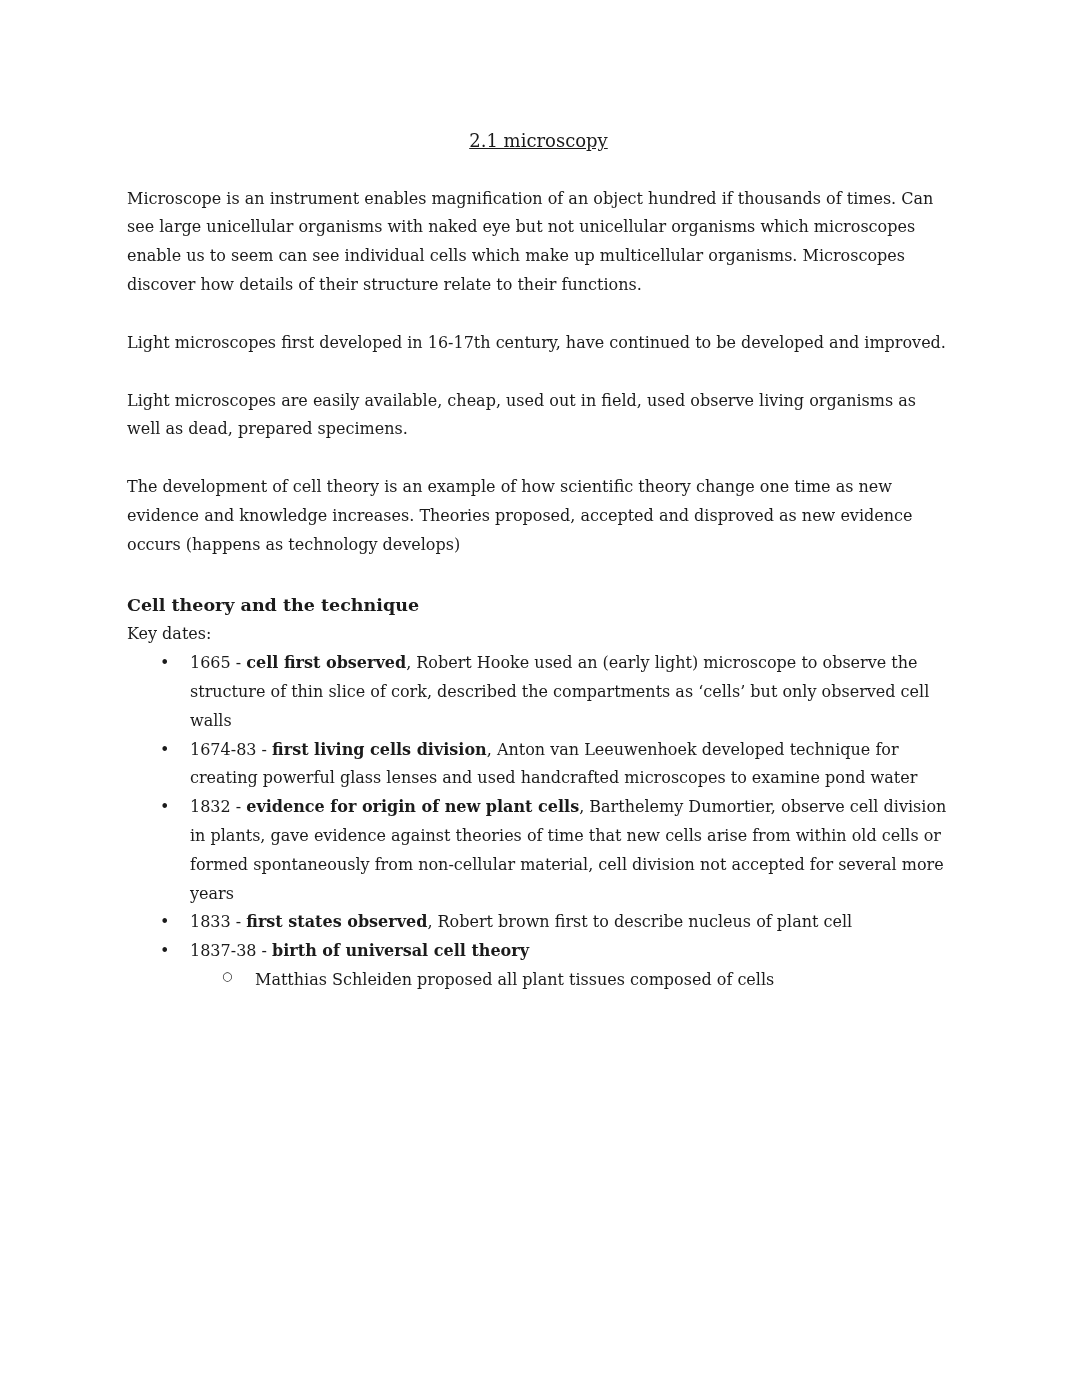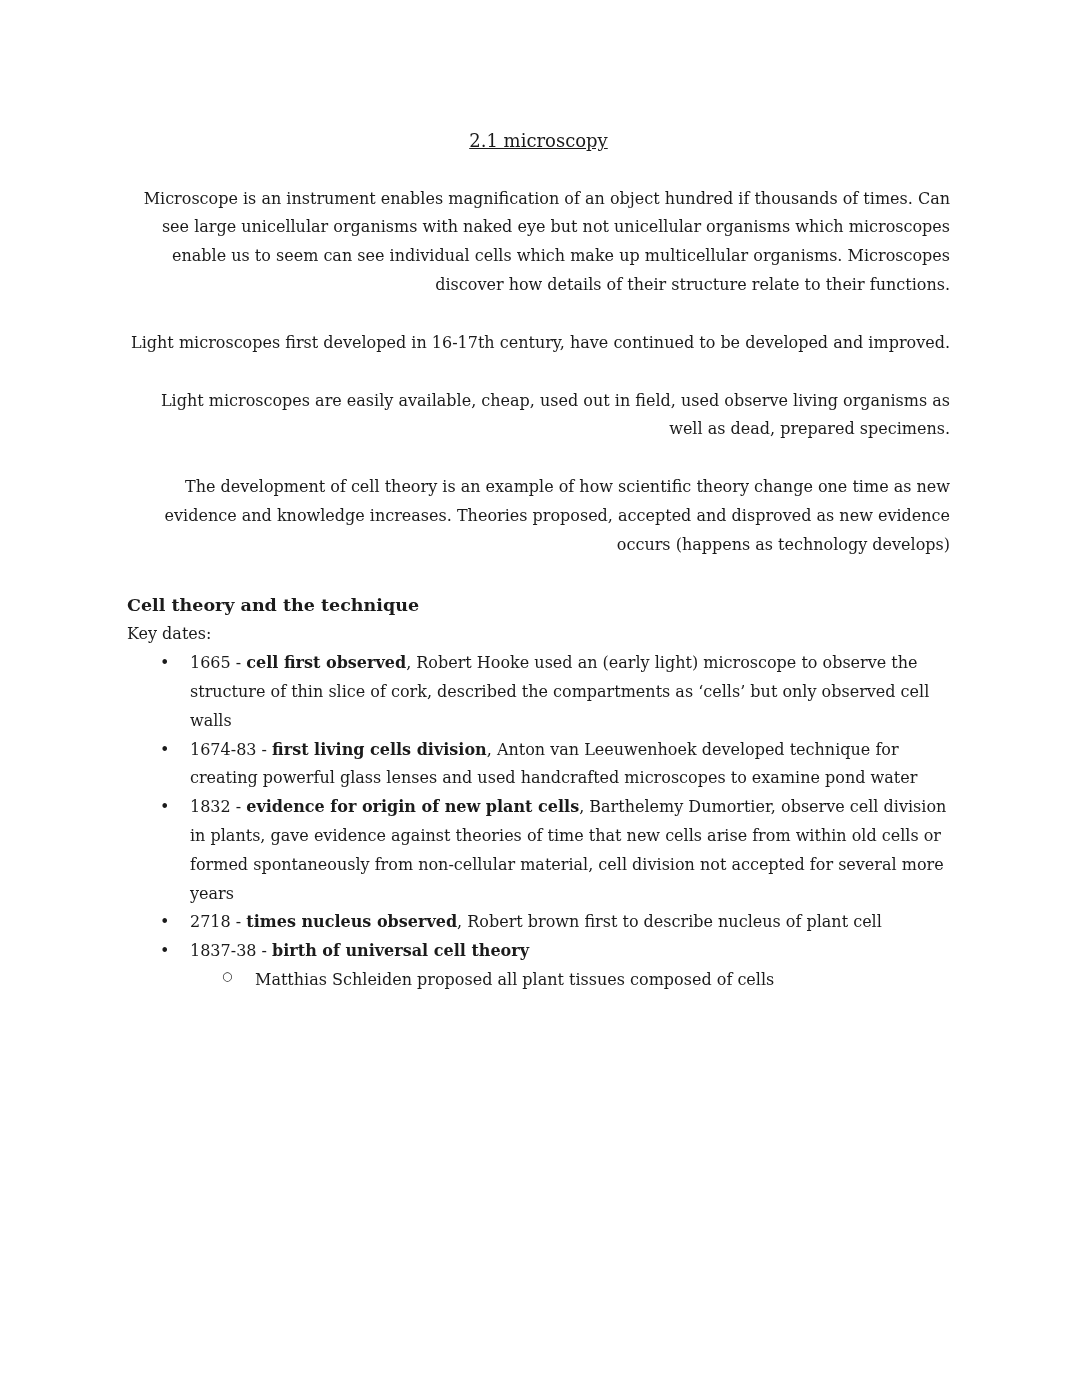--- a/index.html
+++ b/index.html
@@ -23,21 +23,20 @@
   .doc-title {
     font-size: 18px;
     font-weight: 400;
     text-align: center;
     text-decoration: underline;
     margin: 0 0 29px 0;
     line-height: 1.65;
   }
   p.para {
     margin: 0 0 29px 0;
-    text-align: right;
   }
   p.para-tight {
     margin: 0;
   }
   h2.section-heading {
     font-size: 17.5px;
     font-weight: 700;
     margin: 31px 0 0 0;
     line-height: 1.7;
   }
@@ -97,21 +96,21 @@
   <p class="para">The development of cell theory is an example of how scientific theory change one time as new evidence and knowledge increases. Theories proposed, accepted and disproved as new evidence occurs (happens as technology develops)</p>
 
   <h2 class="section-heading">Cell theory and the technique</h2>
 
   <p class="para-tight">Key dates:</p>
 
   <ul class="bullets no-bottom-gap">
     <li><span>1665 - </span><span class="b">cell first observed</span><span>, Robert Hooke used an (early light) microscope to observe the structure of thin slice of cork, described the compartments as ‘cells’ but only observed cell walls</span></li>
     <li><span>1674-83 - </span><span class="b">first living cells division</span><span>, Anton van Leeuwenhoek developed technique for creating powerful glass lenses and used handcrafted microscopes to examine pond water</span></li>
     <li><span>1832 - </span><span class="b">evidence for origin of new plant cells</span><span>, Barthelemy Dumortier, observe cell division in plants, gave evidence against theories of time that new cells arise from within old cells or formed spontaneously from non-cellular material, cell division not accepted for several more years</span></li>
-    <li><span>2718 - </span><span class="b">times nucleus observed</span><span>, Robert brown first to describe nucleus of plant cell</span></li>
+    <li><span>1833 - </span><span class="b">first states observed</span><span>, Robert brown first to describe nucleus of plant cell</span></li>
     <li>
       <span><span>1837-38 - </span><span class="b">birth of universal cell theory</span></span>
       <ul class="sub-bullets">
         <li>Matthias Schleiden proposed all plant tissues composed of cells</li>
       </ul>
     </li>
   </ul>
 
 </div>
 

